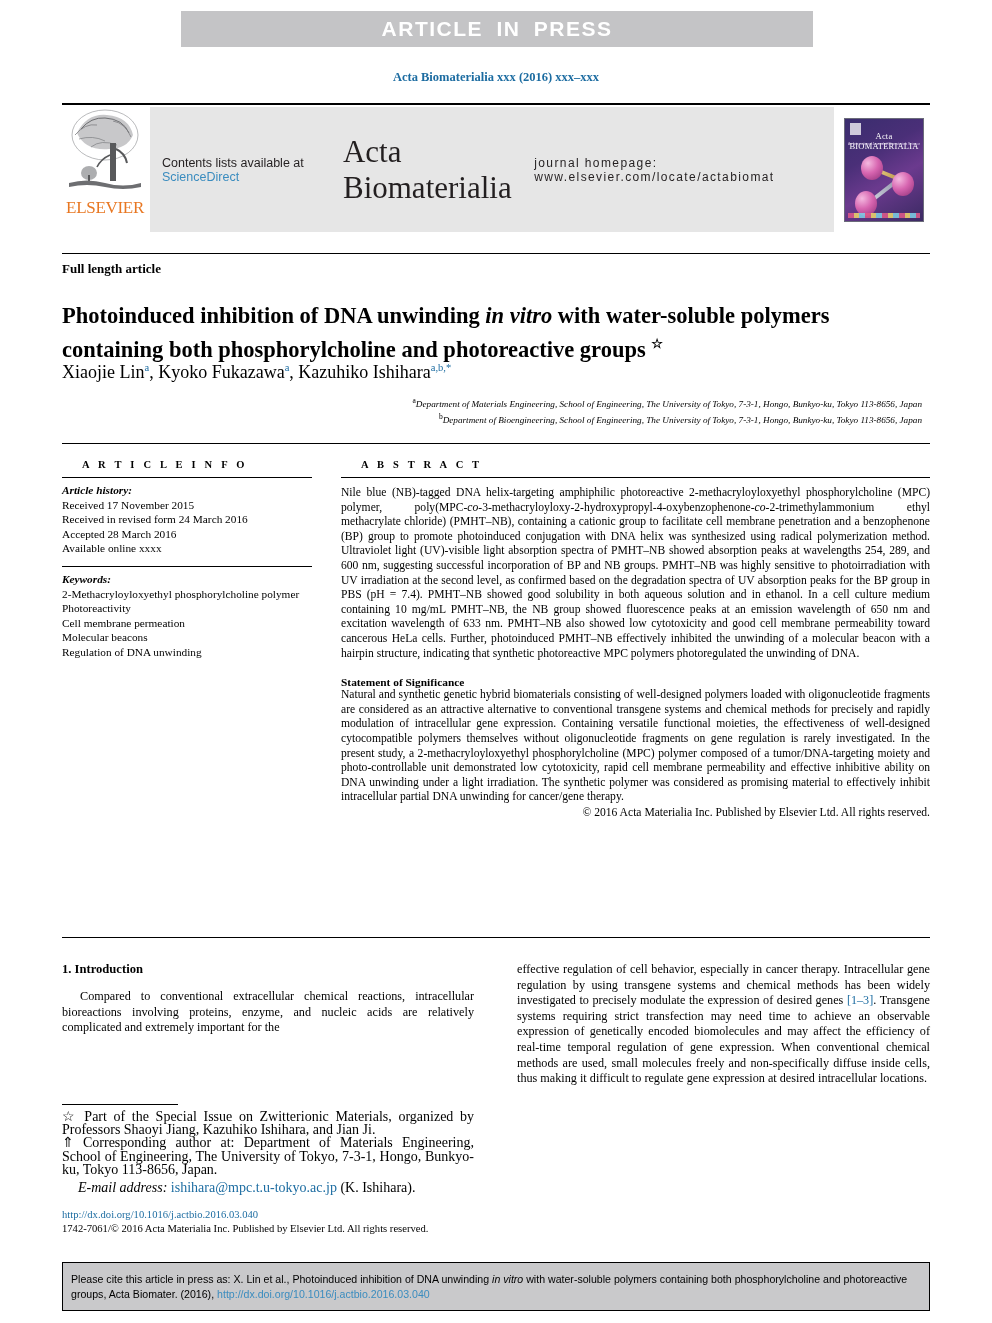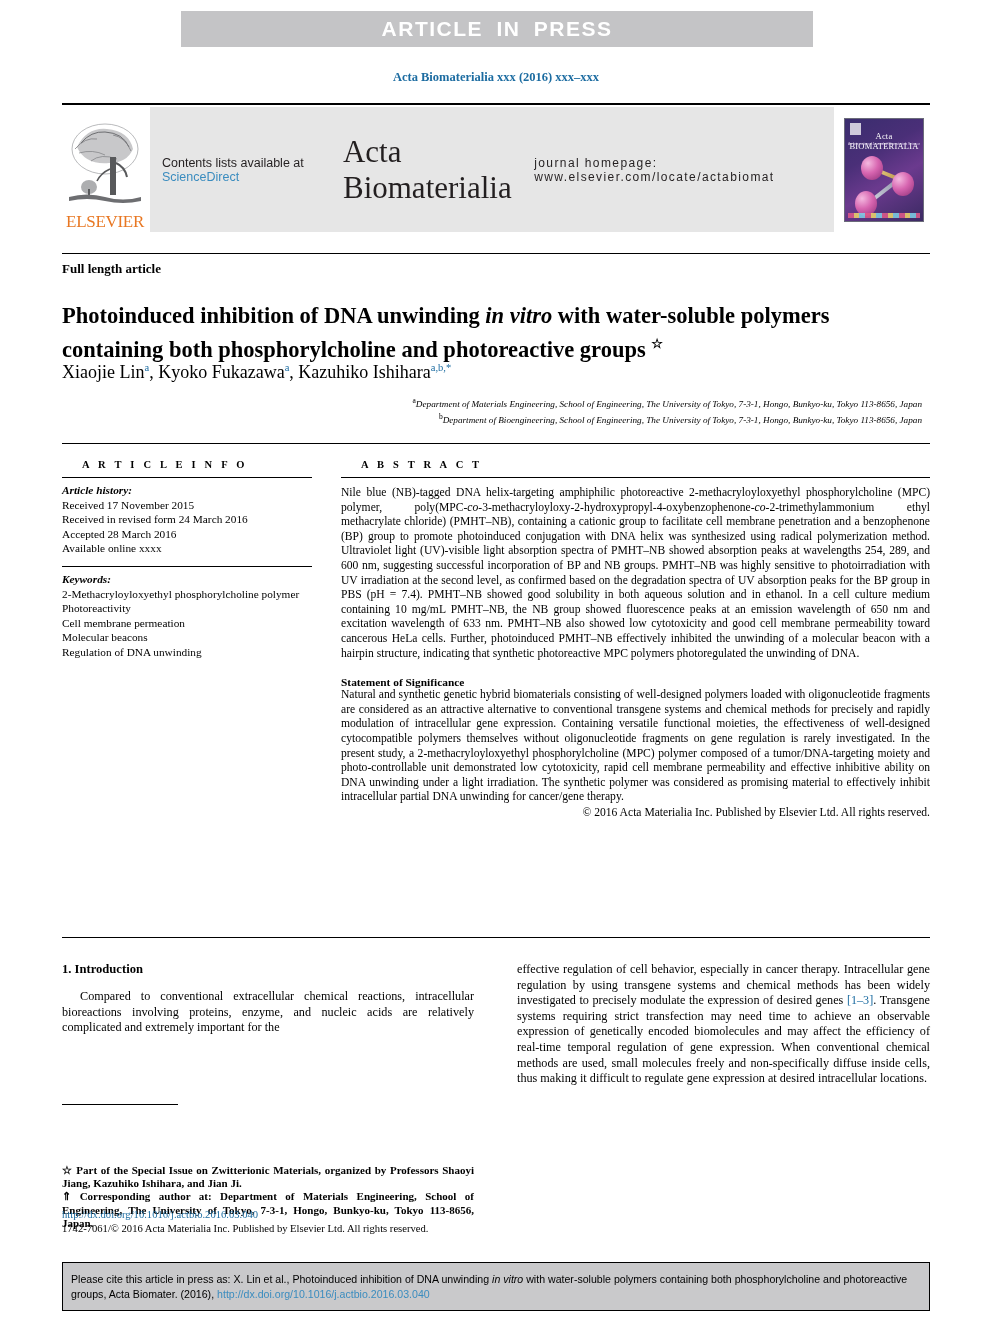--- a/index.html
+++ b/index.html
@@ -47,21 +47,21 @@
     position: absolute;
     left: 62px; top: 103px;
     width: 868px; height: 131px;
     border-top: 2.5px solid #000;
     display: flex;
     align-items: stretch;
   }
   .logo-cell {
     width: 86px;
     display: flex; flex-direction: column;
-    align-items: center; justify-content: flex-end;
+    align-items: center; justify-content: flex-start;
     padding-bottom: 2px;
     flex: none;
   }
   .tree-svg { display:block; }
   .elsevier-word {
     font-family: "Liberation Serif", serif;
     font-size: 17px;
     letter-spacing: -0.3px;
     color: #e87722;
     font-weight: normal;
@@ -243,24 +243,23 @@
     text-indent: 18px;
   }
   .para.noind { text-indent: 0; }
   .ref-link { color:#1c6ca1; }
 
   .foot-rule {
     position:absolute; left:62px; top:1104px; width:116px;
     border-top:1px solid #000;
   }
   .footnotes {
-    position:absolute; left:62px; top:1164px; width:412px;
-    font-size: 11px; line-height: 13.2px; text-align: justify;
-    font-family:"Liberation Serif", serif;
-    font-weight:bold;
+    position:absolute; left:62px; top:1110px; width:412px;
+    font-size: 14px; line-height: 13.2px; text-align: justify;
+    font-family:"Liberation Serif", serif;
   }
   .footnotes .fn { margin-bottom: 0px; }
   .footnotes .mark { }
   .email-line { margin-top: 5px; padding-left: 16px; }
   .email-line .lbl { font-style: italic; }
   .email-line a { color:#1c6ca1; text-decoration:none; }
 
   .doi-block {
     position:absolute; left:62px; top:1208px; width:412px;
     font-family:"Liberation Serif", serif;
@@ -393,20 +392,21 @@
 </div>
 
 <div class="body-right">
   <div class="para noind"><span>effective regulation of cell behavior, especially in cancer therapy. Intracellular gene regulation by using transgene systems and chemical methods has been widely investigated to precisely modulate the expression of desired genes </span><span class="ref-link">[1–3]</span><span>. Transgene systems requiring strict transfection may need time to achieve an observable expression of genetically encoded biomolecules and may affect the efficiency of real-time temporal regulation of gene expression. When conventional chemical methods are used, small molecules freely and non-specifically diffuse inside cells, thus making it difficult to regulate gene expression at desired intracellular locations.</span></div>
 </div>
 
 <div class="foot-rule"></div>
 <div class="footnotes">
   <div class="fn"><span class="mark">☆</span><span> Part of the Special Issue on Zwitterionic Materials, organized by Professors Shaoyi Jiang, Kazuhiko Ishihara, and Jian Ji.</span></div>
   <div class="fn"><span class="mark">⇑</span><span> Corresponding author at: Department of Materials Engineering, School of Engineering, The University of Tokyo, 7-3-1, Hongo, Bunkyo-ku, Tokyo 113-8656, Japan.</span></div>
+  <div class="email-line"><span class="lbl">E-mail address:</span> <a href="#">ishihara@mpc.t.u-tokyo.ac.jp</a><span> (K. Ishihara).</span></div>
 </div>
 
 <div class="doi-block">
   <div class="doi">http://dx.doi.org/10.1016/j.actbio.2016.03.040</div>
   <div>1742-7061/© 2016 Acta Materialia Inc. Published by Elsevier Ltd. All rights reserved.</div>
 </div>
 
 <div class="cite-box">
   <div class="cite-text"><span>Please cite this article in press as: X. Lin et al., Photoinduced inhibition of DNA unwinding </span><span class="it">in vitro</span><span> with water-soluble polymers containing both phosphorylcholine and photoreactive groups, Acta Biomater. (2016), </span><span class="lnk">http://dx.doi.org/10.1016/j.actbio.2016.03.040</span></div>
 </div>

